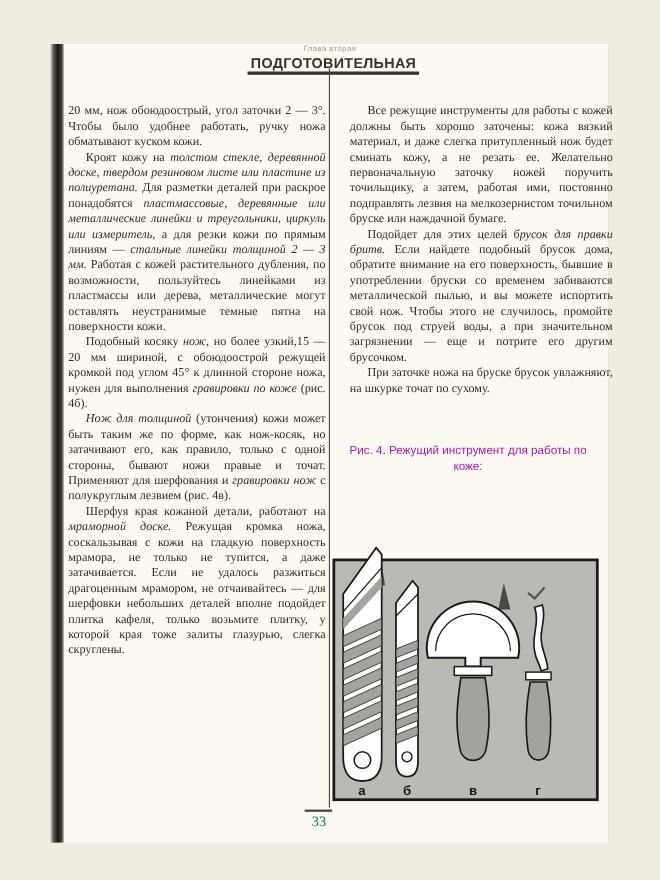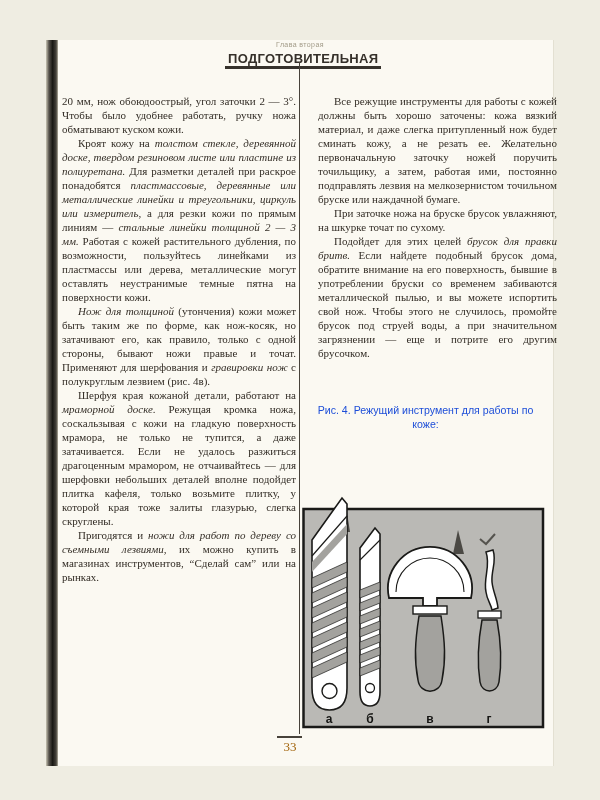--- a/index.html
+++ b/index.html
@@ -22,34 +22,34 @@
   }
   .running-title{font-size:7px;color:#a19a87;letter-spacing:.4px;line-height:8px;}
   .chapter-title{
     display:inline-block;font-size:13px;font-weight:bold;letter-spacing:.3px;
     border-bottom:3px solid #36322c;padding:0 3px 1px 3px;line-height:12px;
   }
   .divider{position:absolute;left:299px;top:62px;width:1px;height:672px;background:#47423a;}
   .divider-tick{position:absolute;left:277px;top:736px;width:25px;height:2px;background:#47423a;}
   .page-number{
     position:absolute;left:273px;top:739px;width:34px;text-align:center;
-    font-size:13px;color:#a16207;
+    font-size:13px;color:#15803d;
   }
   .col{
     position:absolute;top:64px;color:#332d26;
     font-size:11px;line-height:14px;text-align:justify;margin-top:30px;
   }
   .col-left{left:62px;width:234px;}
   .col-right{left:318px;width:239px;}
   .col p{margin:0;text-indent:16px;}
   .col p.noindent{text-indent:0;}
   .col i{}
   .fig-caption{
     position:absolute;left:306px;top:404px;width:239px;text-align:center;
-    font-family:"Liberation Sans","DejaVu Sans",sans-serif;color:#1d4ed8;
+    font-family:"Liberation Sans","DejaVu Sans",sans-serif;color:#a21caf;
   }
   .fig-caption .cap-title{font-size:10.6px;line-height:13.5px;margin-bottom:4px;}
   .fig-caption .cap-legend{font-size:10.2px;line-height:13px;}
   .figure-wrap{position:absolute;left:300px;top:492px;width:246px;height:242px;}
   svg text{
     font-family:"Liberation Sans","DejaVu Sans",sans-serif;
     font-weight:bold;font-size:12px;fill:#151513;
   }
 </style>
 </head>
@@ -63,28 +63,28 @@
   <div class="chapter-title">ПОДГОТОВИТЕЛЬНАЯ</div>
 </div>
 
 <div class="divider"></div>
 <div class="divider-tick"></div>
 <div class="page-number">33</div>
 
 <div class="col col-left">
     <p class="noindent"><span>20 мм, нож обоюдоострый, угол заточки 2 — 3°. Чтобы было удобнее работать, ручку ножа обматывают куском кожи.</span></p>
     <p><span>Кроят кожу на </span><i>толстом стекле, деревянной доске, твердом резиновом листе или пластине из полиуретана.</i><span> Для разметки деталей при раскрое понадобятся </span><i>пластмассовые, деревянные или металлические линейки и треугольники, циркуль или измеритель</i><span>, а для резки кожи по прямым линиям — </span><i>стальные линейки толщиной 2 — 3 мм.</i><span> Работая с кожей растительного дубления, по возможности, пользуйтесь линейками из пластмассы или дерева, металлические могут оставлять неустранимые темные пятна на поверхности кожи.</span></p>
+    <p><span>Подобный косяку </span><i>нож</i><span>, но более узкий,15 — 20 мм шириной, с обоюдоострой режущей кромкой под углом 45° к длинной стороне ножа, нужен для выполнения </span><i>гравировки по коже</i><span> (рис. 4б).</span></p>
     <p><i>Нож для толщиной</i><span> (утончения) кожи может быть таким же по форме, как нож-косяк, но затачивают его, как правило, только с одной стороны, бывают ножи правые и точат. Применяют для шерфования и </span><i>гравировки нож</i><span> с полукруглым лезвием (рис. 4в).</span></p>
     <p><span>Шерфуя края кожаной детали, работают на </span><i>мраморной доске.</i><span> Режущая кромка ножа, соскальзывая с кожи на гладкую поверхность мрамора, не только не тупится, а даже затачивается. Если не удалось разжиться драгоценным мрамором, не отчаивайтесь — для шерфовки небольших деталей вполне подойдет плитка кафеля, только возьмите плитку, у которой края тоже залиты глазурью, слегка скруглены.</span></p>
-    <p><span>Пригодятся и </span><i>ножи для работ по дереву со съемными лезвиями</i><span>, их можно купить в магазинах инструментов, “Сделай сам” или на рынках.</span></p>
   </div>
 <div class="col col-right">
     <p><span>Все режущие инструменты для работы с кожей должны быть хорошо заточены: кожа вязкий материал, и даже слегка притупленный нож будет сминать кожу, а не резать ее. Желательно первоначальную заточку ножей поручить точильщику, а затем, работая ими, постоянно подправлять лезвия на мелкозернистом точильном бруске или наждачной бумаге.</span></p>
+    <p><span>Подойдет для этих целей </span><i>брусок для правки бритв.</i><span> Если найдете подобный брусок дома, обратите внимание на его поверхность, бывшие в употреблении бруски  со временем забиваются металлической пылью, и вы можете испортить свой нож. Чтобы этого не случилось, промойте брусок под струей воды, а при значительном загрязнении — еще и потрите его другим брусочком.</span></p>
     <p><span>При заточке ножа на бруске брусок увлажняют, на шкурке точат по сухому.</span></p>
-    <p><span>Подойдет для этих целей </span><i>брусок для правки бритв.</i><span> Если найдете подобный брусок дома, обратите внимание на его поверхность, бывшие в употреблении бруски  со временем забиваются металлической пылью, и вы можете испортить свой нож. Чтобы этого не случилось, промойте брусок под струей воды, а при значительном загрязнении — еще и потрите его другим брусочком.</span></p>
   </div>
 
 <div class="fig-caption">
   <div class="cap-title">Рис. 4.  Режущий инструмент для работы по коже:</div>
 </div>
 
 <div class="figure-wrap">
   <svg width="246" height="242" viewBox="0 0 246 242">
 
     <rect x="3.5" y="17" width="239.5" height="218" fill="#bab9b5" stroke="#1a1a18" stroke-width="2.5"></rect>

